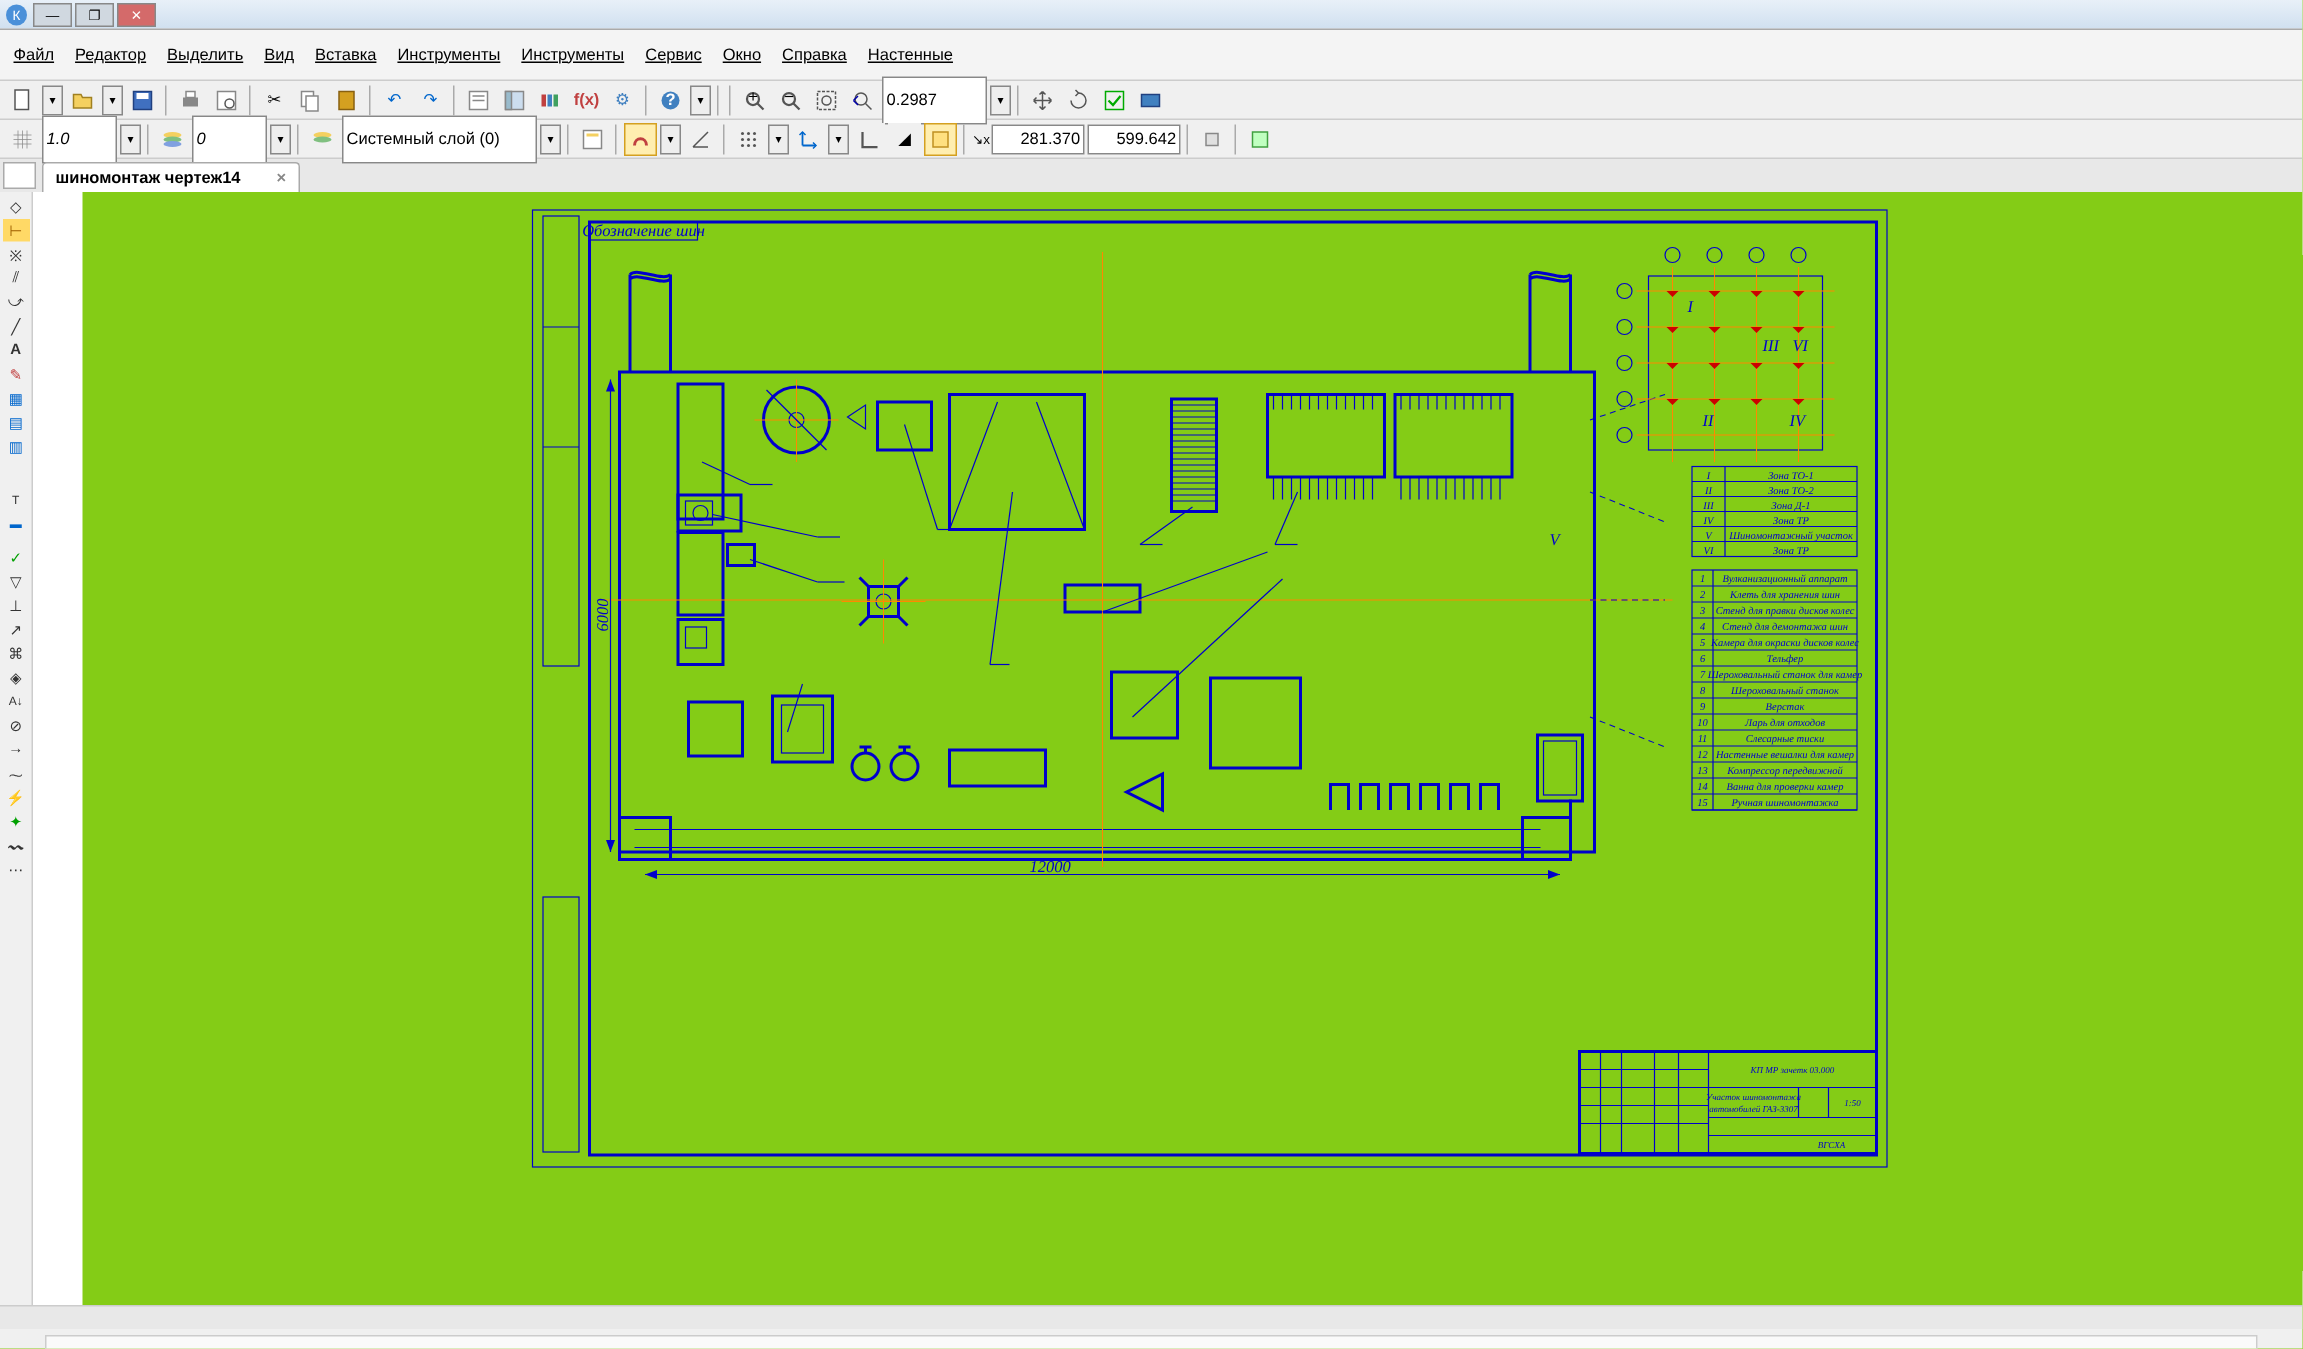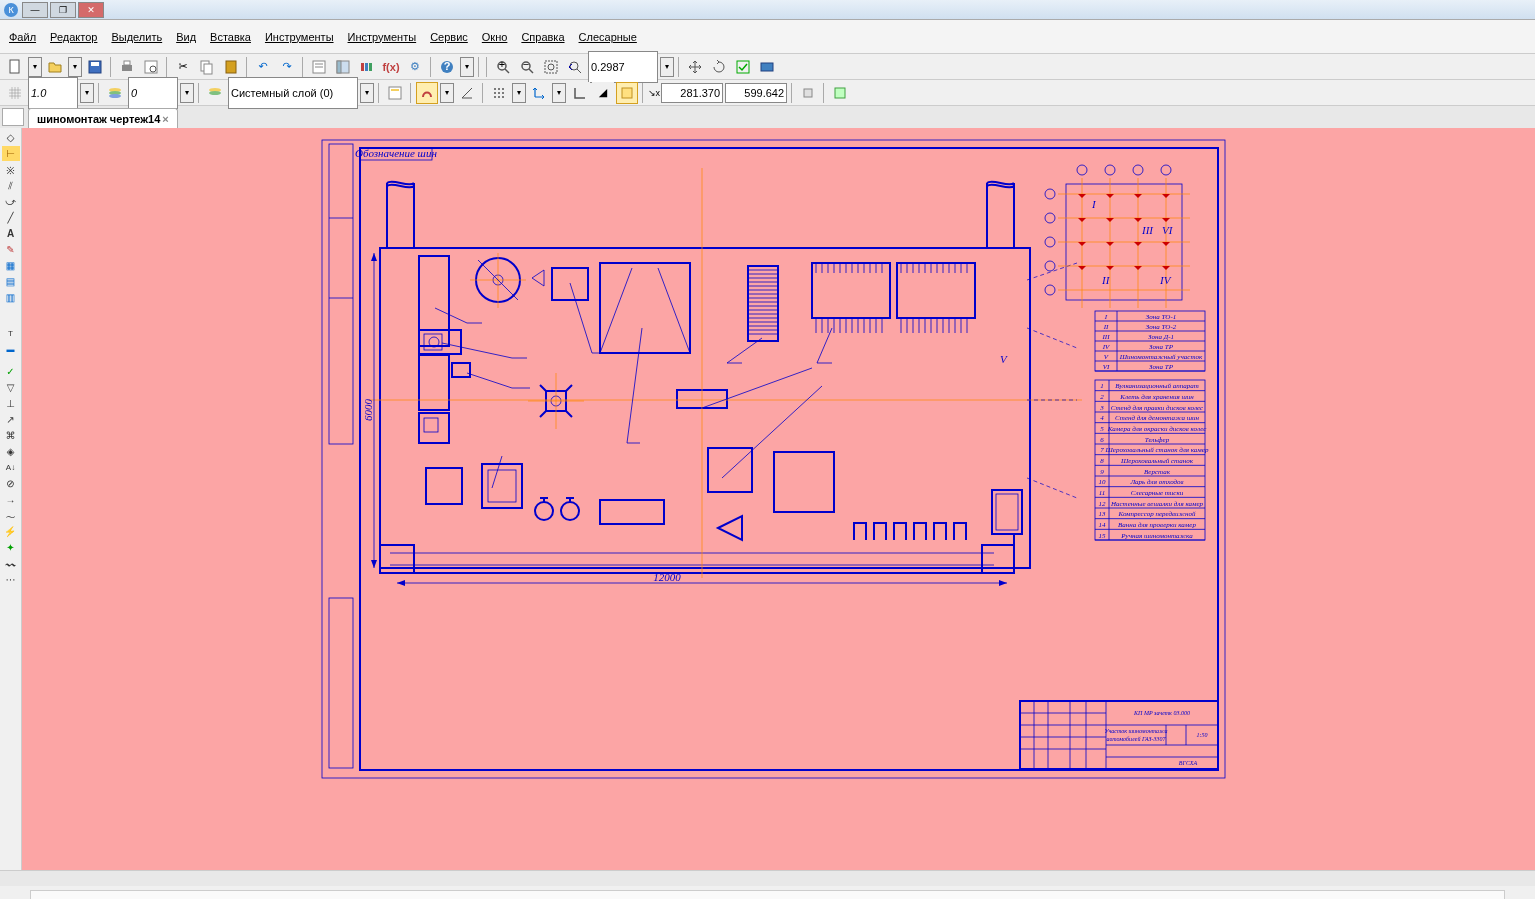--- a/index.html
+++ b/index.html
@@ -23,29 +23,29 @@
   .tb-sep { width: 2px; height: 20px; border-left: 1px solid #aaa; margin: 0 2px; }
   .tb-combo { height: 32px; font-size: 11px; border: 1px solid #888; background: white; padding: 0 2px; }
   .tb-combo.w50 { width: 50px; font-style: italic; }
   .tb-combo.w130 { width: 130px; }
   .tb-combo.w70 { width: 70px; }
   .tb-drop { width: 14px; height: 20px; border: 1px solid #888; background: #eee; display: flex; align-items: center; justify-content: center; font-size: 8px; }
   .coord-box { width: 62px; height: 20px; border: 1px solid #888; background: white; padding: 1px 2px; text-align: right; font-size: 11px; }
   
   .tab-bar { height: 22px; background: #e8e8e8; display: flex; align-items: flex-end; padding: 0 2px; }
   .tab-group-btn { width: 22px; height: 18px; border: 1px solid #aaa; background: white; margin-bottom: 2px; margin-right: 4px; }
-  .doc-tab { height: 20px; background: #fff; border: 1px solid #aaa; border-bottom: none; border-radius: 3px 3px 0 0; padding: 2px 8px; display: flex; align-items: center; gap: 2px; font-weight: bold; }
+  .doc-tab { height: 20px; background: #fff; border: 1px solid #aaa; border-bottom: none; border-radius: 3px 3px 0 0; padding: 2px 8px; display: flex; align-items: center; gap: 24px; font-weight: bold; }
   .doc-tab .close-x { color: #888; font-size: 11px; cursor: pointer; }
   
   .main-area { display: flex; height: 742px; background: white; }
   .left-toolbar { width: 22px; background: #f0f0f0; border-right: 1px solid #ccc; display: flex; flex-direction: column; align-items: center; padding-top: 2px; }
   .lt-btn { width: 18px; height: 15px; margin-bottom: 1px; display: flex; align-items: center; justify-content: center; font-size: 10px; color: #333; }
   .lt-btn.sel { background: #ffd966; }
   
-  .canvas-area { flex: 1; background: #fca5a5; position: relative; overflow: hidden; }
+  .canvas-area { flex: 1; background: #84cc16; position: relative; overflow: hidden; margin-left: 33px; }
   
   .status-panel { height: 16px; background: #e8e8e8; border-top: 1px solid #ccc; }
   .cmd-bar { height: 16px; background: #fafafa; border: 1px solid #ccc; margin: 4px 30px; }
   .dwg-thin { stroke: #0000cc; stroke-width: 0.8; fill: none; }
   .dwg-thick { stroke: #0000cc; stroke-width: 2; fill: none; }
   .dwg-axis { stroke: #ff8800; stroke-width: 0.7; fill: none; }
   .dwg-dash { stroke: #0000cc; stroke-width: 0.7; fill: none; stroke-dasharray: 4,3; }
   .dwg-text { fill: #0000cc; font-family: 'Times New Roman', serif; font-style: italic; }
   .dwg-table text { font-size: 7px; }
   .titleblock text { font-size: 6px; }
@@ -66,21 +66,21 @@
   <div class="menu-item"><span class="ul">Файл</span></div>
   <div class="menu-item"><span class="ul">Редактор</span></div>
   <div class="menu-item"><span class="ul">Выделить</span></div>
   <div class="menu-item"><span class="ul">Вид</span></div>
   <div class="menu-item"><span class="ul">Вставка</span></div>
   <div class="menu-item"><span class="ul">Инструменты</span></div>
   <div class="menu-item"><span class="ul">Инструменты</span></div>
   <div class="menu-item"><span class="ul">Сервис</span></div>
   <div class="menu-item"><span class="ul">Окно</span></div>
   <div class="menu-item"><span class="ul">Справка</span></div>
-  <div class="menu-item"><span class="ul">Слесарные</span></div>
+  <div class="menu-item"><span class="ul">Настенные</span></div>
 </div>
 
 <div class="toolbar-row">
   <div class="tb-btn">
       <svg viewBox="0 0 16 16">
         <rect x="3" y="1" width="9" height="13" fill="white" stroke="#555"></rect>
       </svg>
     </div>
   <div class="tb-drop">▾</div>
   <div class="tb-btn">

